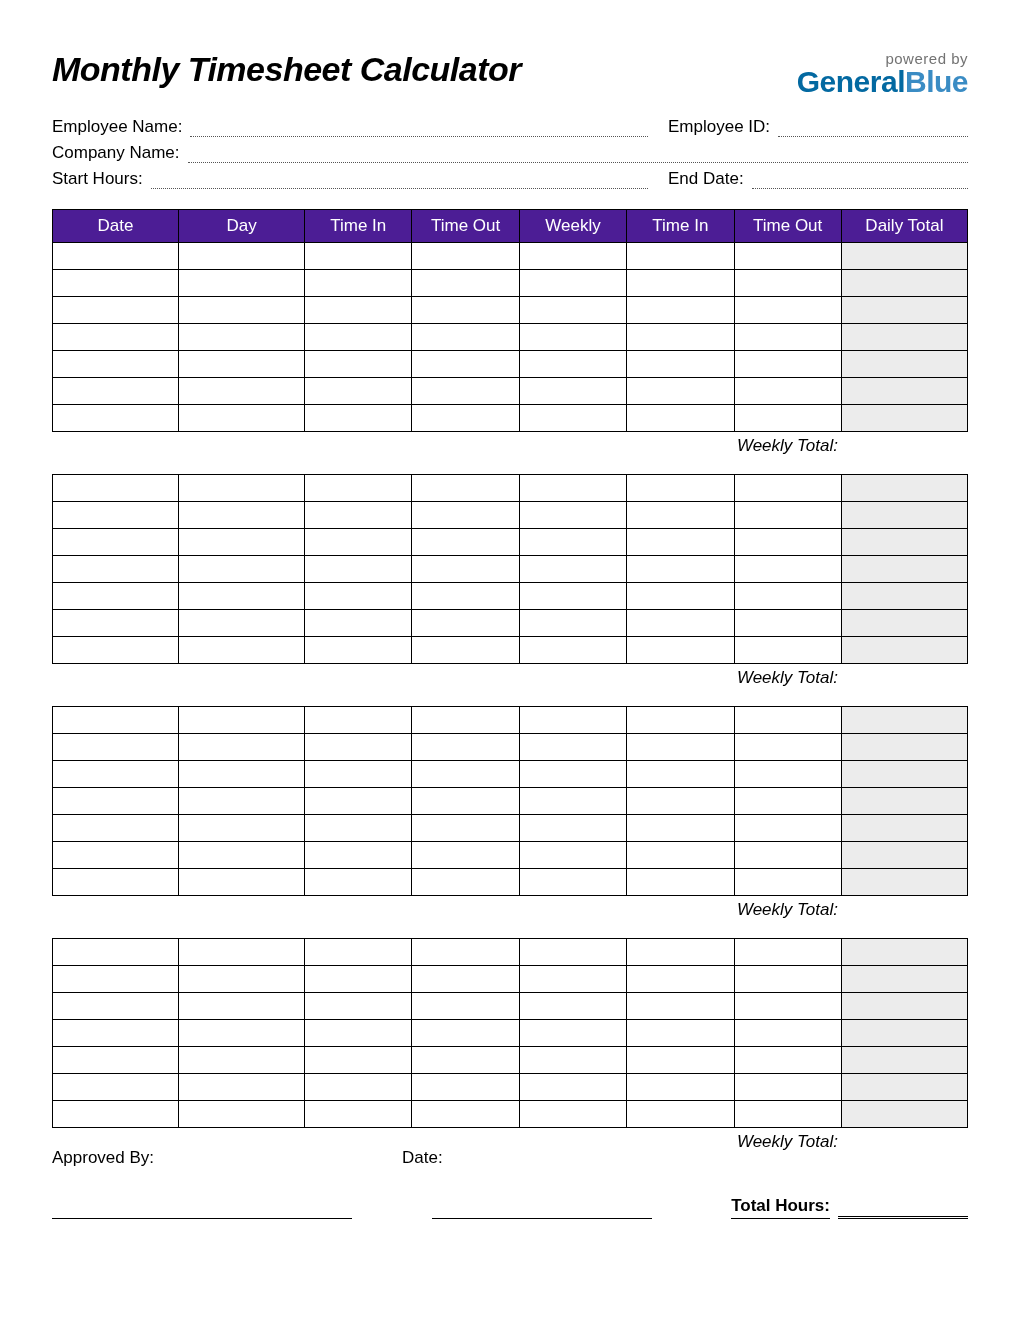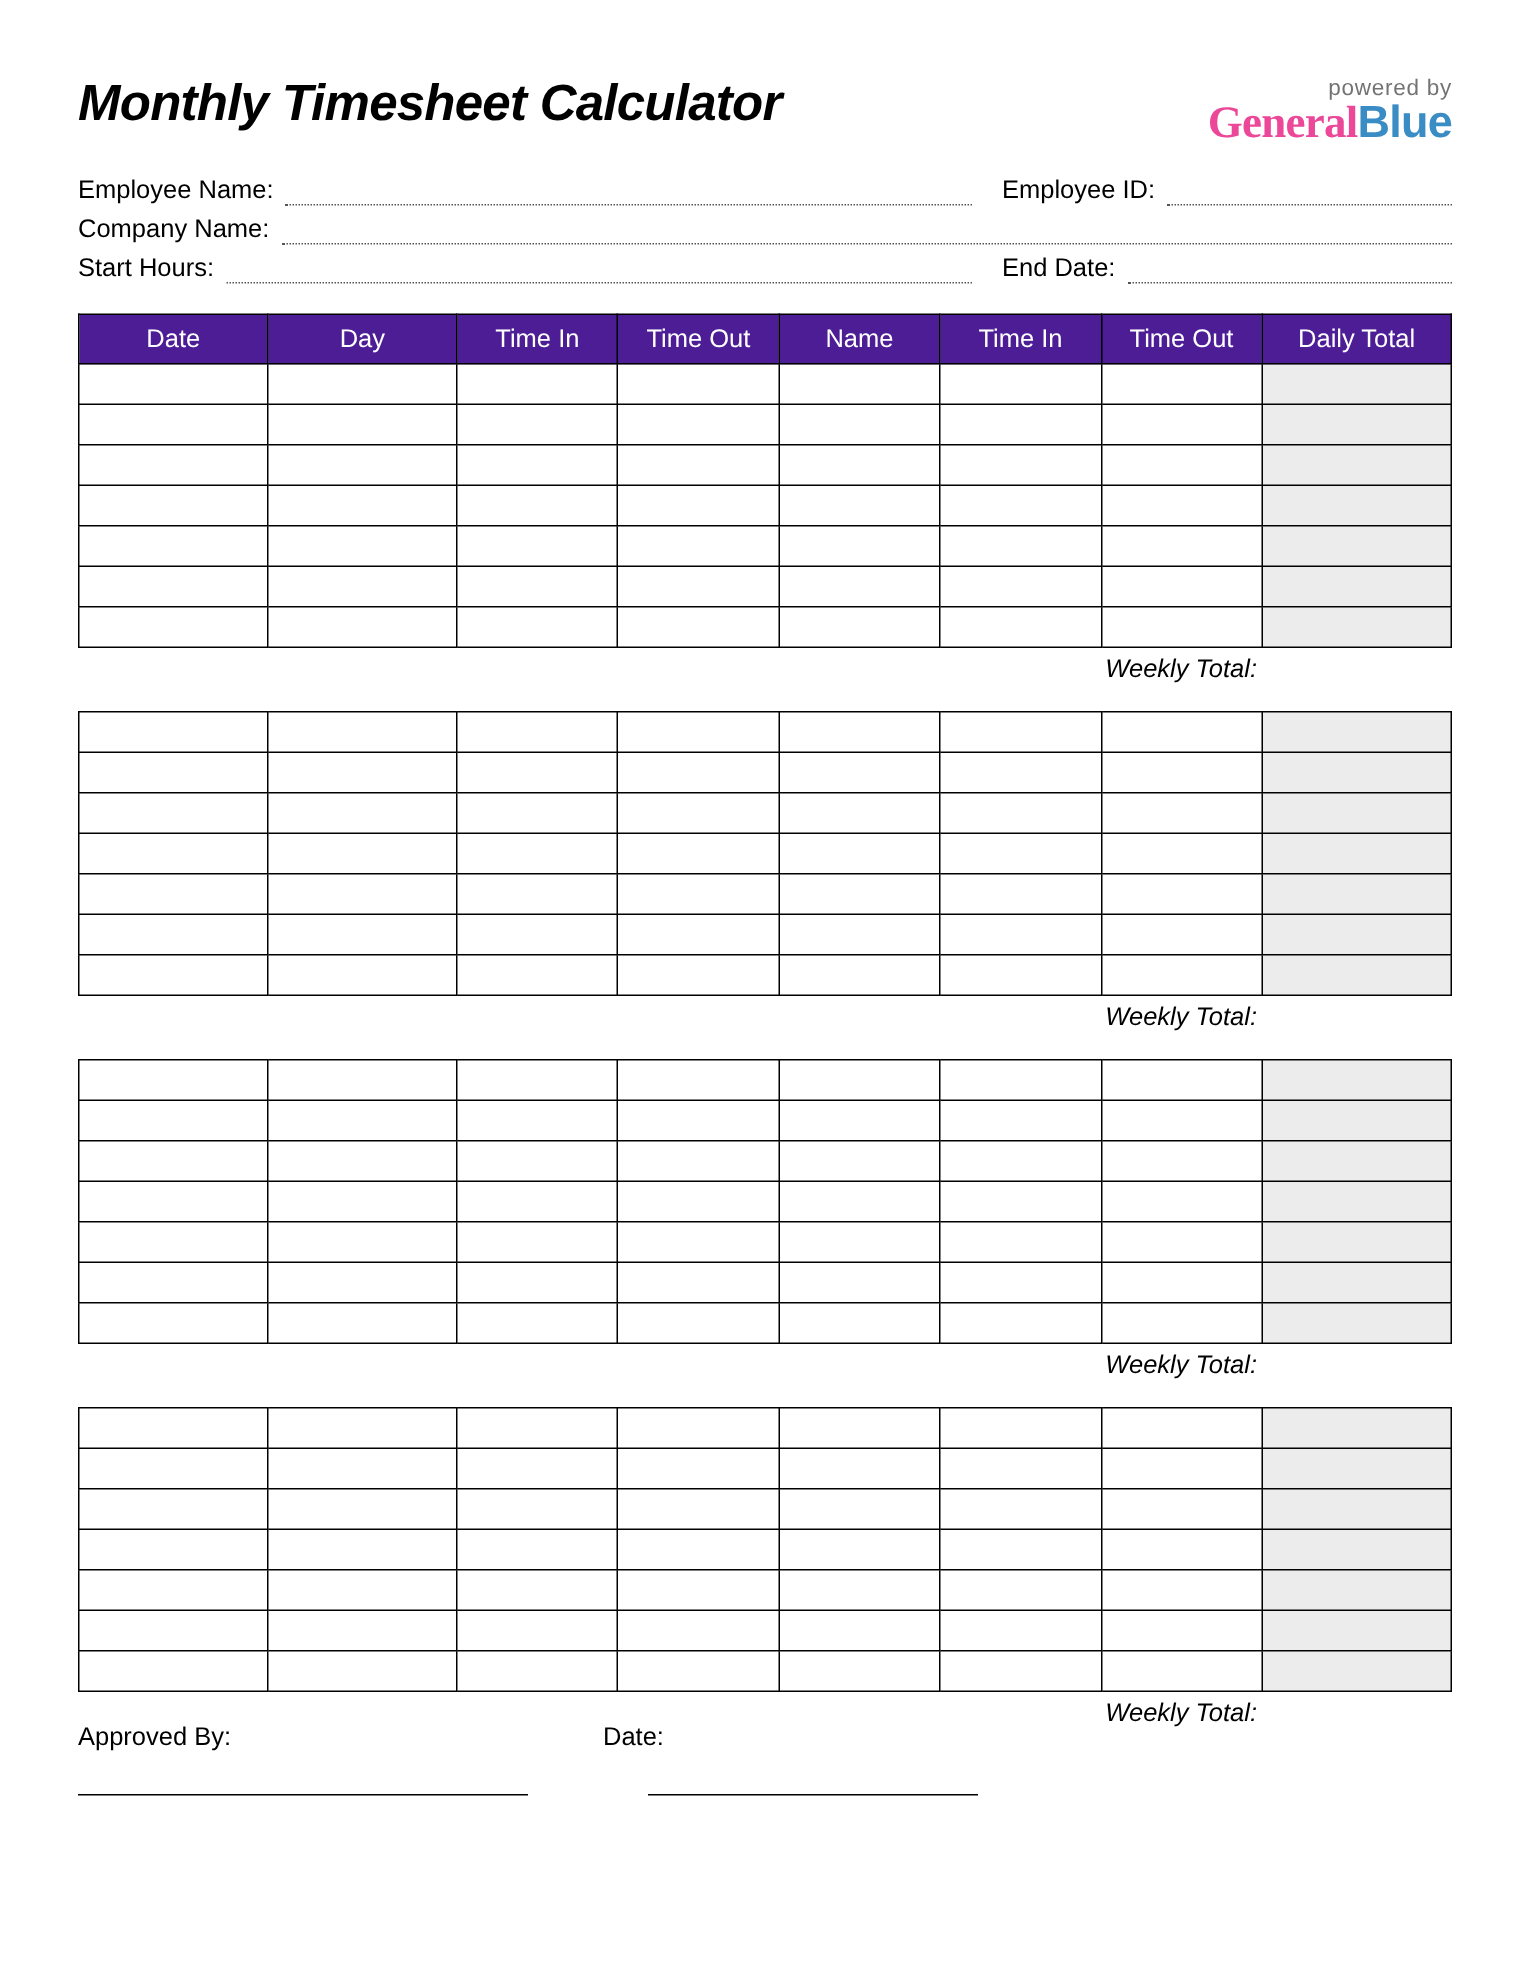--- a/index.html
+++ b/index.html
@@ -29,21 +29,21 @@
       font-size: 15px;
       color: #737373;
       letter-spacing: 0.5px;
       margin-bottom: -2px;
     }
     .logo-text {
       font-size: 30px;
       font-weight: 600;
       letter-spacing: -0.5px;
     }
-    .logo-general { color: #ec4899; font-family: Liberation Serif, serif; }
+    .logo-general { color: #0369a1; }
     .logo-blue { color: #3a8cc4; }
     .info-section {
       display: flex;
       flex-direction: column;
       gap: 6px;
       margin-bottom: 20px;
       font-size: 17px;
     }
     .info-row {
       display: flex;
@@ -190,21 +190,21 @@
         <col class="c-time">
         <col class="c-time">
         <col class="c-total">
       </colgroup>
       <thead>
         <tr>
           <th>Date</th>
           <th>Day</th>
           <th>Time In</th>
           <th>Time Out</th>
-          <th>Name</th>
+          <th>Weekly</th>
           <th>Time In</th>
           <th>Time Out</th>
           <th>Daily Total</th>
         </tr>
       </thead>
       <tbody>
         <tr>
           <td></td>
           <td></td>
           <td></td>
@@ -535,14 +535,18 @@
   </div>
 
 <div class="footer-section">
   <div class="footer-labels">
     <div class="approved">Approved By:</div>
     <div class="date-label">Date:</div>
   </div>
   <div class="footer-lines">
     <div class="sig-line sig1"></div>
     <div class="sig-line sig2"></div>
+    <div class="total-hours-block">
+      <span class="total-hours-label">Total Hours:</span>
+      <span class="total-hours-line"></span>
+    </div>
   </div>
 </div>
 
 </body></html>

